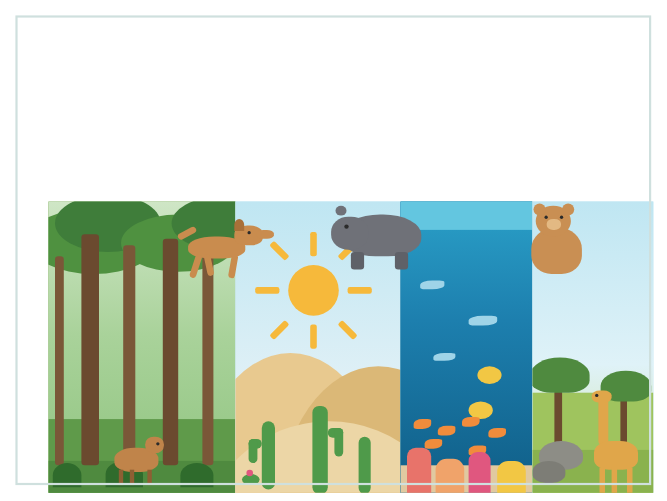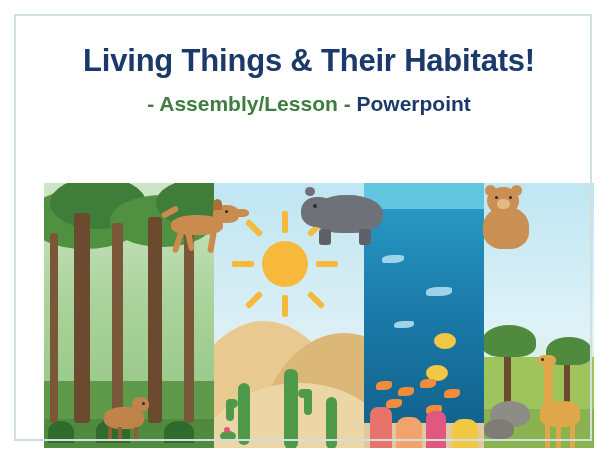--- a/index.html
+++ b/index.html
@@ -245,27 +245,20 @@
         <div style="position:absolute; left:2px; top:-4px; width:18px; height:11px; background:#e0a64a; border-radius:40%;"></div>
         <div class="giraffe-body" style="left:4px; top:42px; width:40px; height:26px;"></div>
         <div class="giraffe-leg" style="left:9px; top:66px; width:5px; height:26px;"></div>
         <div class="giraffe-leg" style="left:20px; top:66px; width:5px; height:26px;"></div>
         <div class="giraffe-leg" style="left:34px; top:66px; width:5px; height:26px;"></div>
         <div class="eye" style="left:5px; top:-1px; width:3px; height:3px;"></div>
       </div>
     </div>
   </div>
 
-  <div class="header">
-    <h1 class="title">Living Things &amp; Their Habitats!</h1>
-    <p class="subtitle">
-      <span class="sub-a">- Assembly/Lesson -</span>
-      <span class="sub-b">Powerpoint</span>
-    </p>
-  </div>
 
   <div class="animal" style="left:154px; top:190px; width:92px; height:60px;">
     <div class="dog-body" style="left:10px; top:18px; width:52px; height:20px;"></div>
     <div class="dog-head" style="left:52px; top:8px; width:26px; height:18px;"></div>
     <div style="position:absolute; left:72px; top:12px; width:16px; height:8px; background:#c98c4e; border-radius:40%;"></div>
     <div style="position:absolute; left:52px; top:2px; width:9px; height:11px; background:#a97038; border-radius:50% 50% 0 0;"></div>
     <div class="dog-leg" style="left:14px; top:34px; width:6px; height:22px; transform:rotate(18deg);"></div>
     <div class="dog-leg" style="left:26px; top:34px; width:6px; height:20px; transform:rotate(-12deg);"></div>
     <div class="dog-leg" style="left:48px; top:34px; width:6px; height:22px; transform:rotate(10deg);"></div>
     <div class="dog-tail" style="left:0px; top:12px; width:18px; height:6px; transform:rotate(-28deg);"></div>

